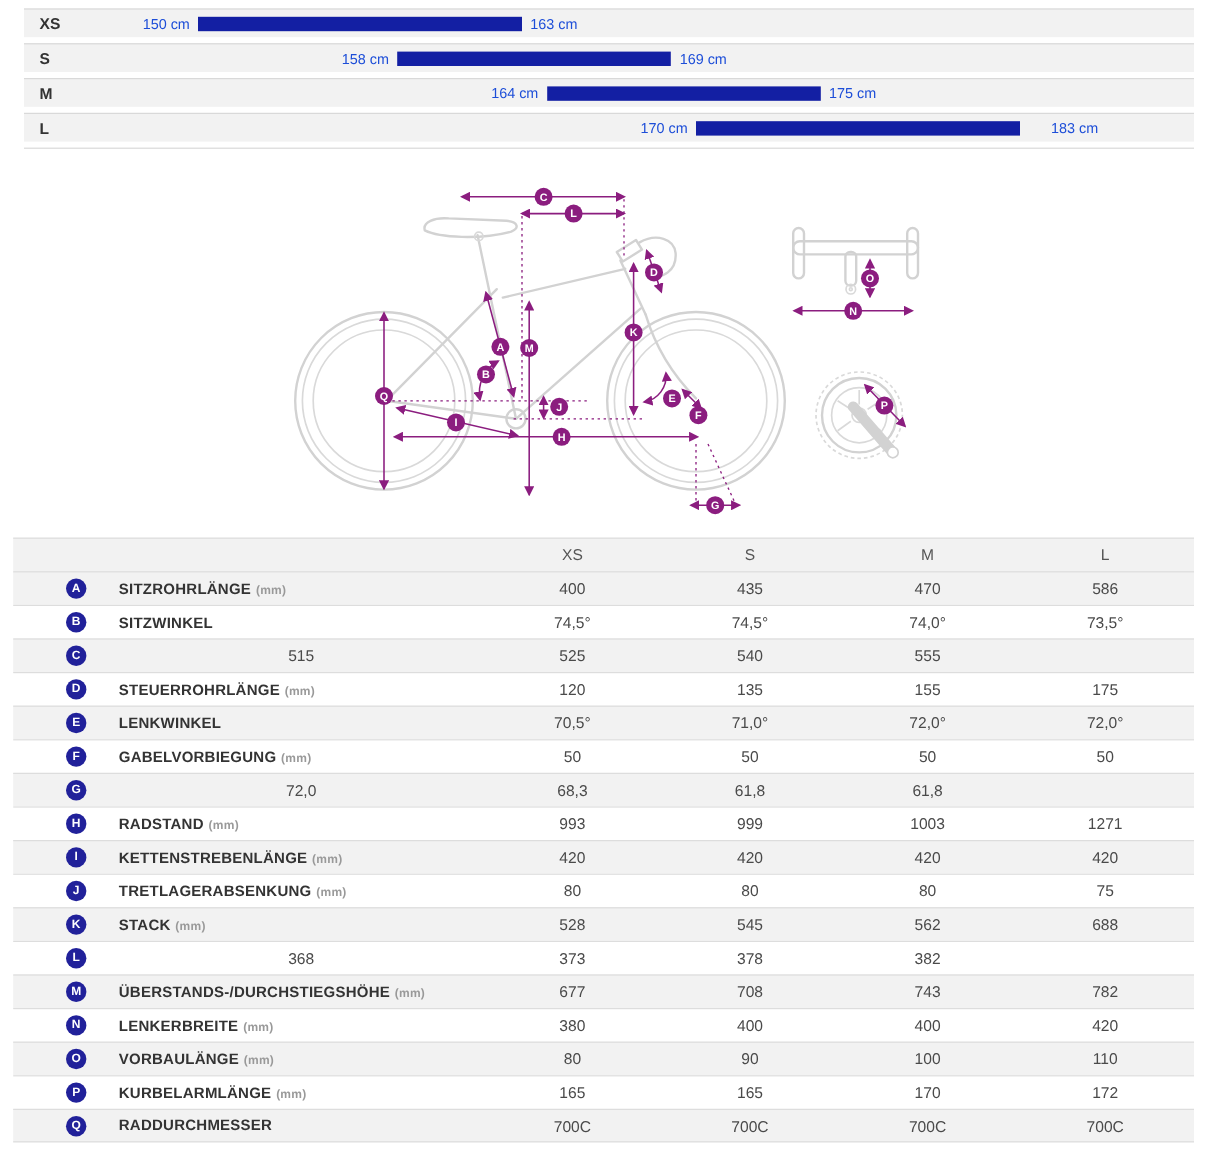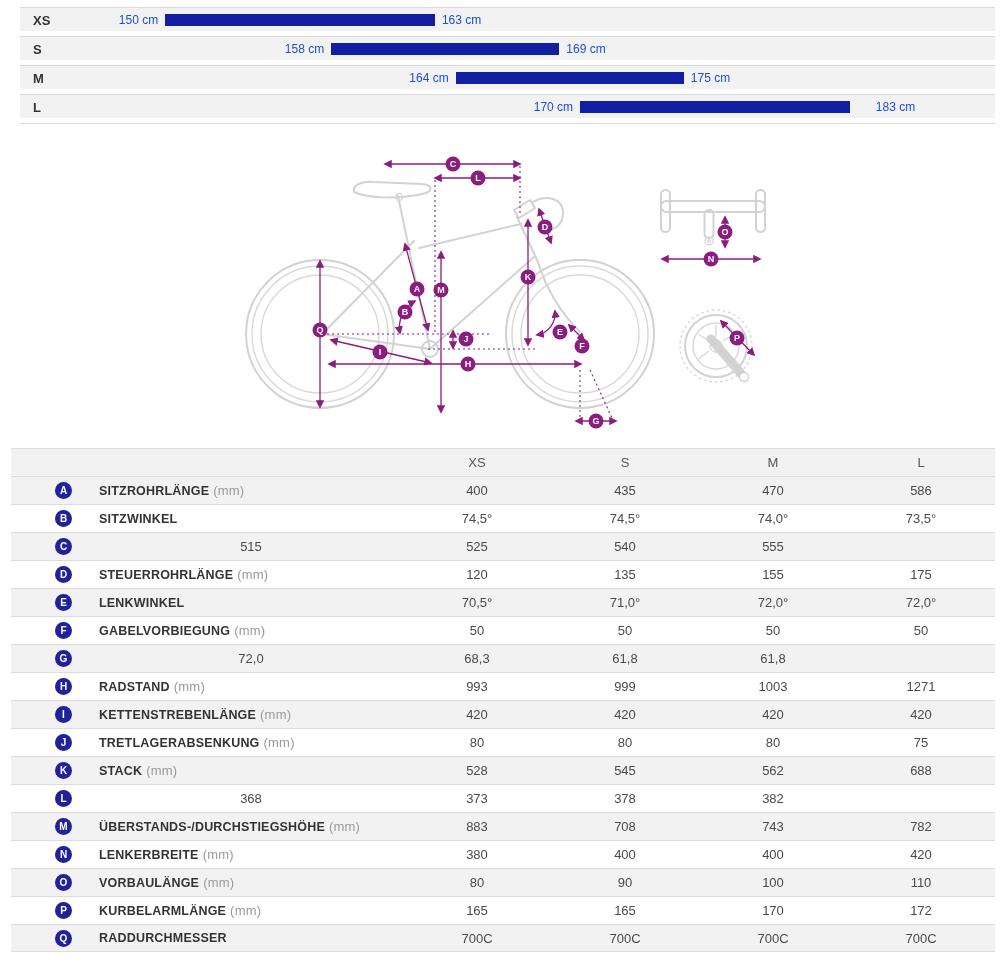--- a/index.html
+++ b/index.html
@@ -37,21 +37,21 @@
       align-items:center;height:28px;border-top:1px solid #ddd;}
   .geo-table>div:first-child{background:var(--row-gray);}
   .geo-table>div:nth-child(even){background:var(--row-gray);}
   .geo-table>div:nth-child(odd):not(:first-child){background:#fff;}
   .geo-table>div:last-child{border-bottom:1px solid #ddd;}
   .col-h{text-align:center;font-size:13px;color:#555;}
   .badge{width:17px;height:17px;border-radius:50%;background:var(--badge-navy);
          color:#fff;font-size:10px;font-weight:bold;display:flex;align-items:center;
          justify-content:center;margin-left:44px;}
   .geo-label{font-size:12.5px;font-weight:bold;color:#333;letter-spacing:.2px;white-space:nowrap;}
-  .geo-unit{font-size:13px;font-weight:normal;color:#999;margin-left:4px;}
+  .geo-unit{font-size:10px;font-weight:bold;color:#999;margin-left:4px;}
   .geo-val{text-align:center;font-size:13px;color:#4a4a4a;}
 </style>
 </head>
 <body>
 
 <div class="size-chart">
     <div class="size-row">
       <span class="size-name">XS</span>
       <span class="range-min" style="right: calc(85.1064% + 7px);">150 cm</span>
       <div class="size-bar" style="left: 14.8936%; width: 27.6596%;"></div>
@@ -305,21 +305,21 @@
     <div class="geo-row">
       <span class="badge">L</span>
       <span class="geo-val">368</span>
       <span class="geo-val">373</span>
       <span class="geo-val">378</span>
       <span class="geo-val">382</span>
     </div>
     <div class="geo-row">
       <span class="badge">M</span>
       <span class="geo-label">ÜBERSTANDS-/DURCHSTIEGSHÖHE<span class="geo-unit">(mm)</span></span>
-      <span class="geo-val">883</span>
+      <span class="geo-val">677</span>
       <span class="geo-val">708</span>
       <span class="geo-val">743</span>
       <span class="geo-val">782</span>
     </div>
     <div class="geo-row">
       <span class="badge">N</span>
       <span class="geo-label">LENKERBREITE<span class="geo-unit">(mm)</span></span>
       <span class="geo-val">380</span>
       <span class="geo-val">400</span>
       <span class="geo-val">400</span>

